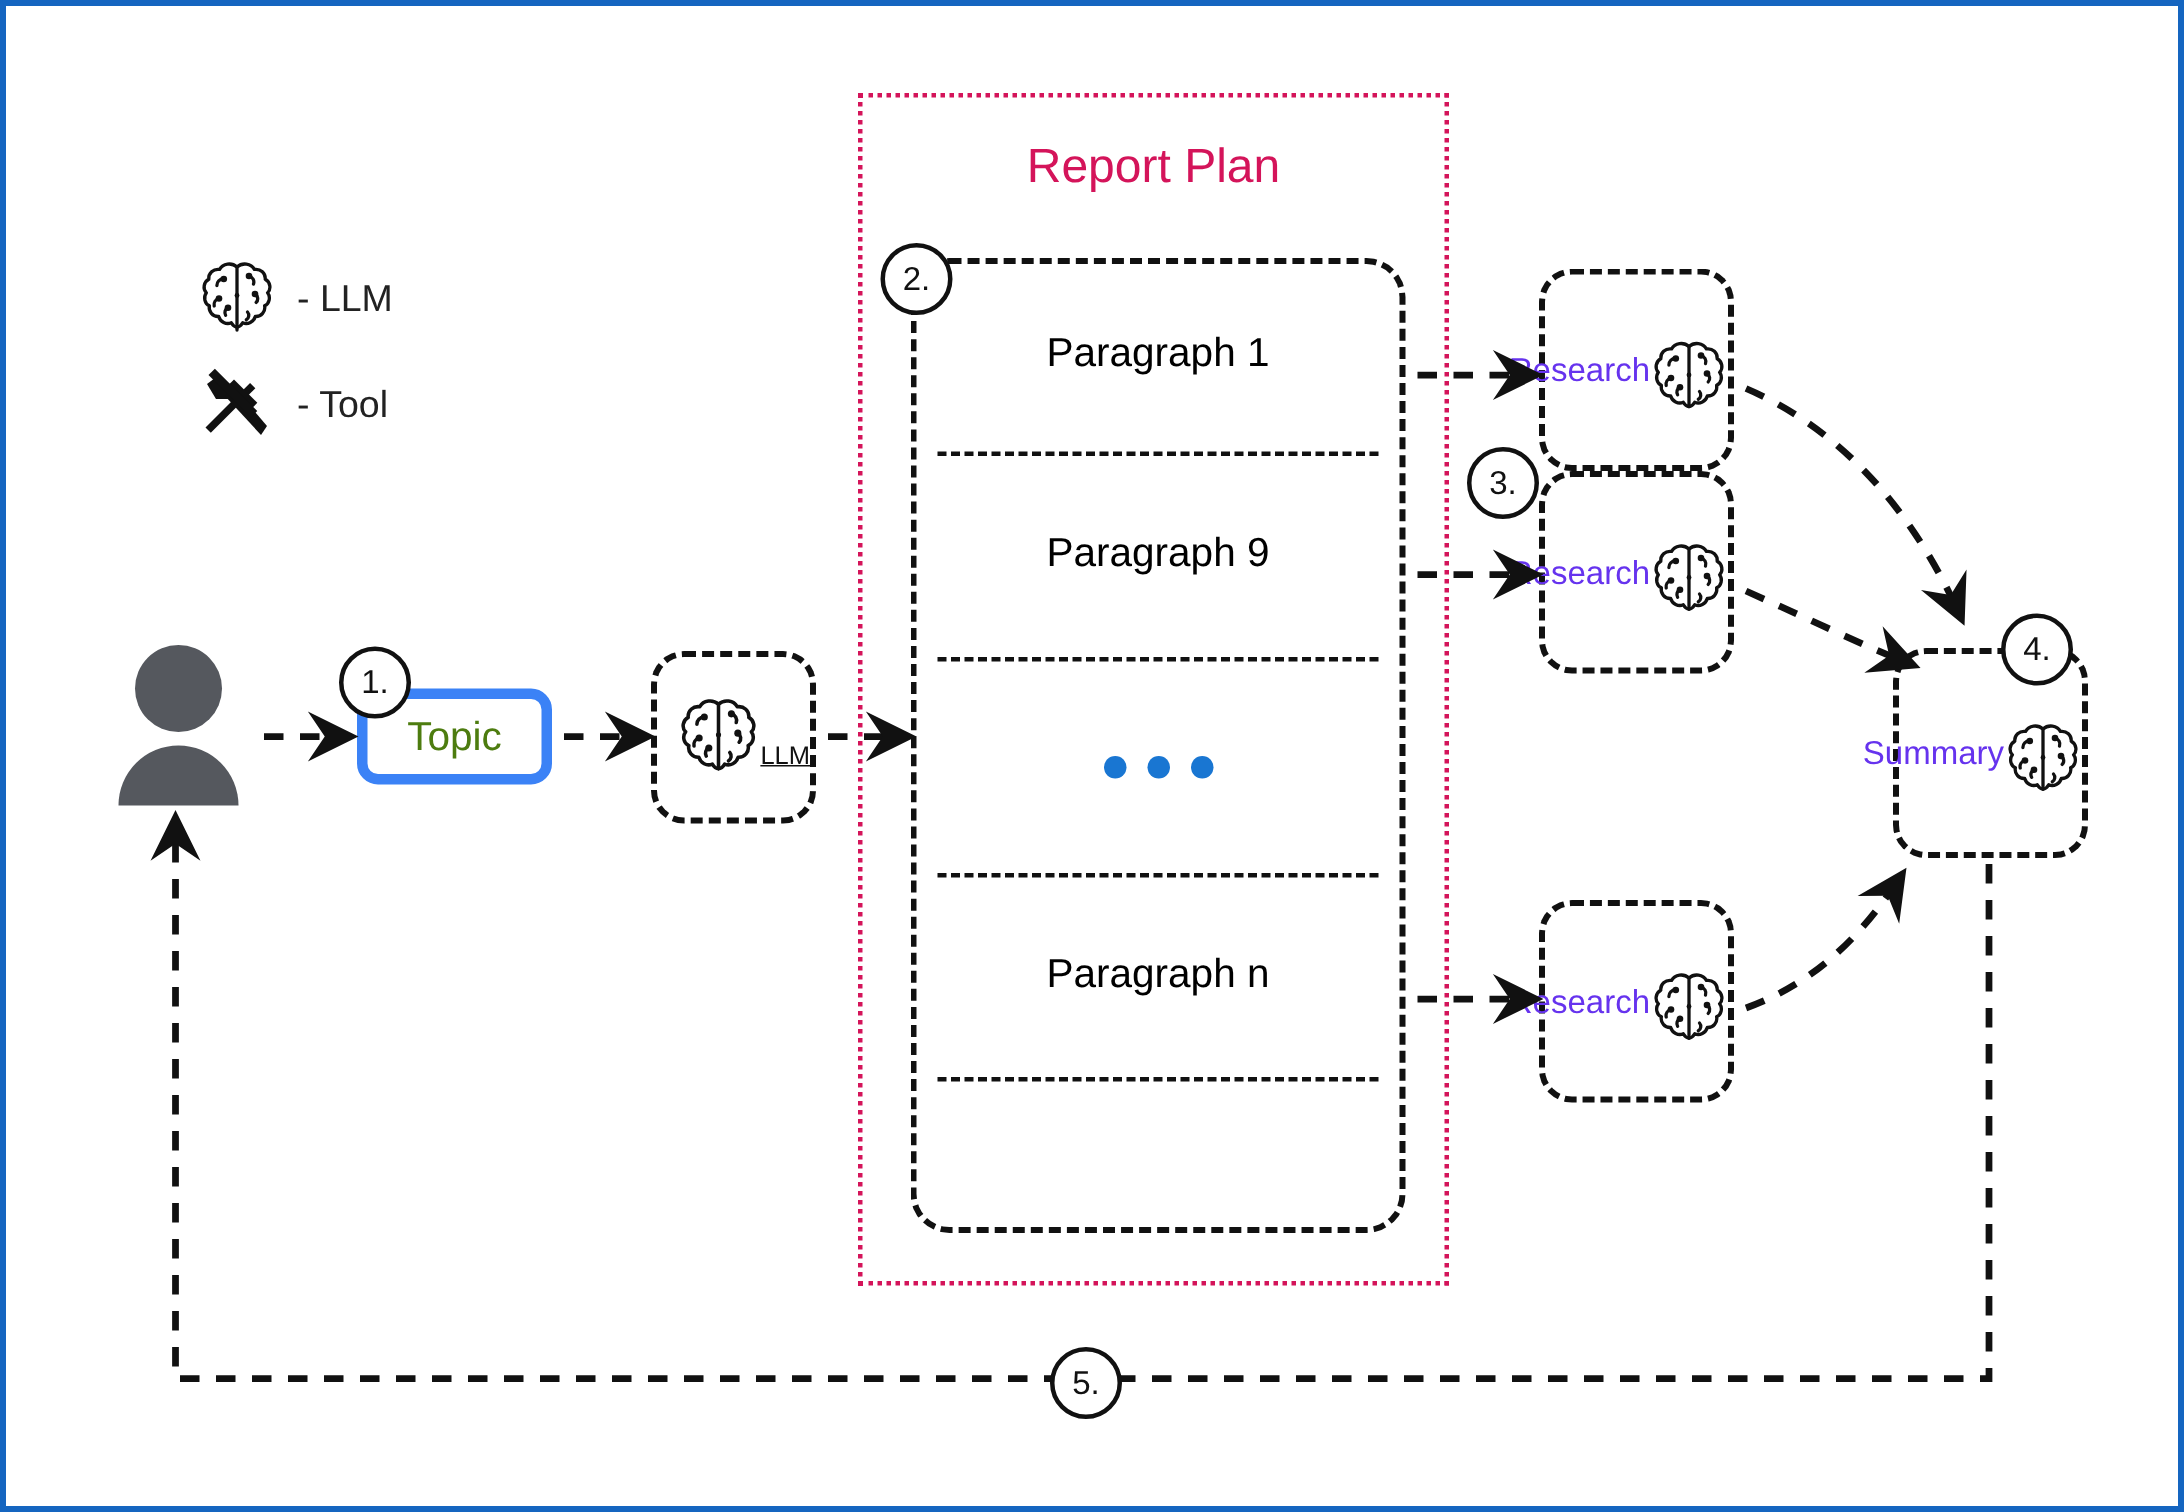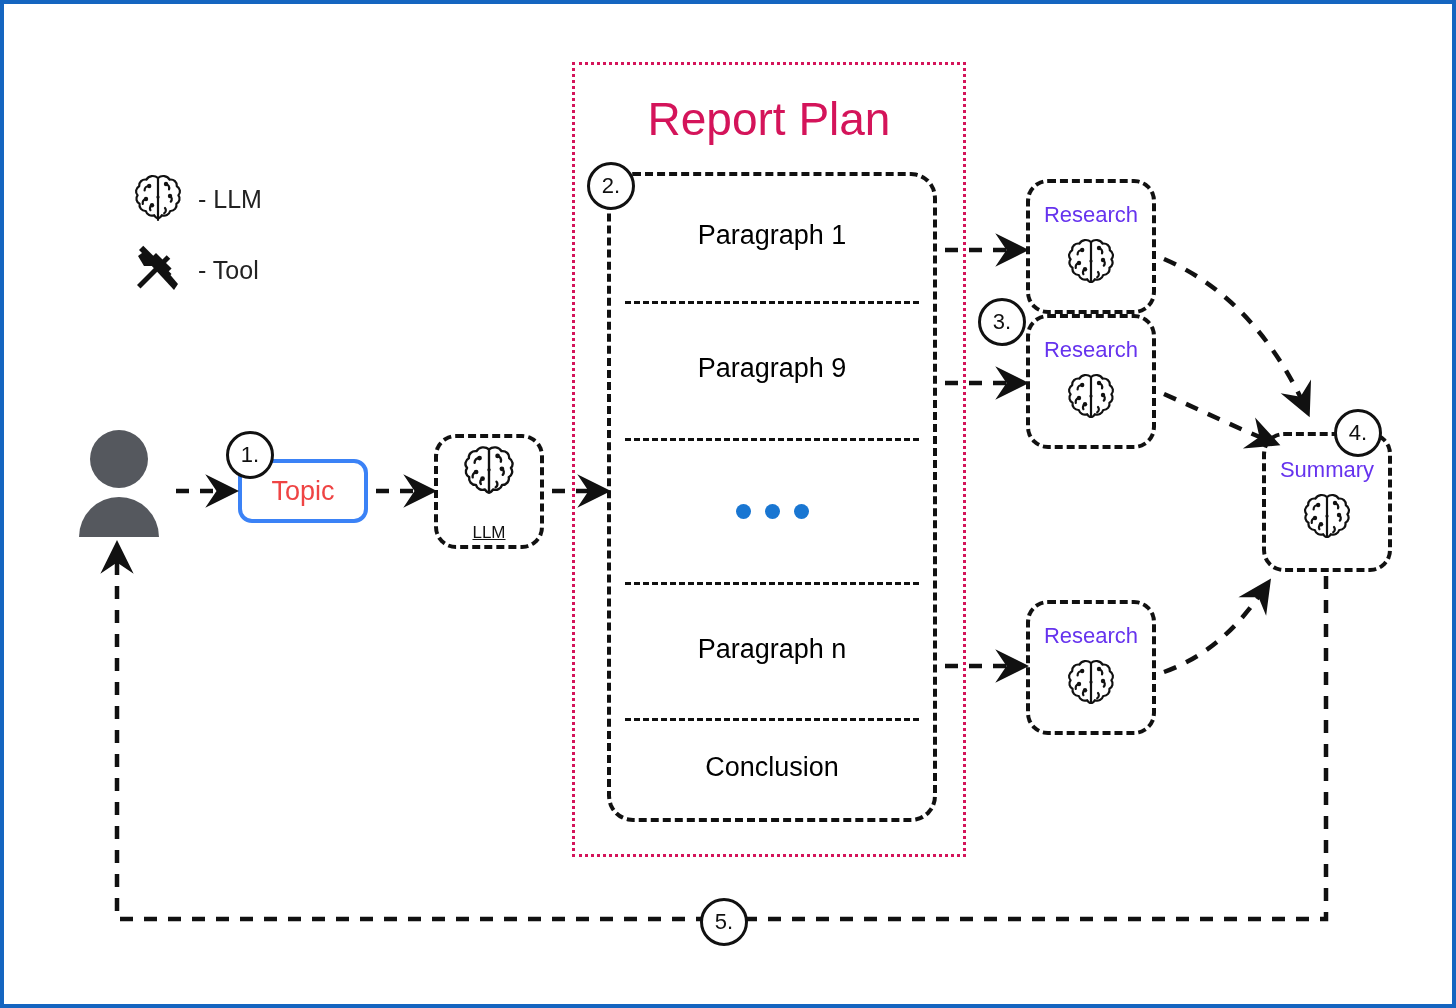--- a/index.html
+++ b/index.html
@@ -22,51 +22,51 @@
   
   .legend-row{position:absolute;display:flex;align-items:center;gap:14px;}
   .legend-label{font-size:25px;color:#222;}
   
   #report-plan{
     position:absolute;left:568px;top:58px;width:394px;height:795px;
     border:3px dotted #D4145A;box-sizing:border-box;
   }
   #report-plan-title{
     position:absolute;left:568px;top:88px;width:394px;text-align:center;
-    font-size:46px;color:#D4145A;
+    font-size:32px;color:#D4145A;
   }
   
   #plan-box{
     position:absolute;left:603px;top:168px;width:330px;height:650px;
     border:4px dashed #111;border-radius:26px;box-sizing:border-box;
   }
   .plan-row{
     position:absolute;left:0;width:330px;text-align:center;
     font-size:27px;color:#000000;
   }
   .plan-divider{
     position:absolute;left:18px;width:294px;height:0;
     border-top:3px dashed #111;
   }
   .dots{position:absolute;left:0;width:330px;display:flex;justify-content:center;gap:14px;}
   .dot{width:15px;height:15px;border-radius:50%;background:#1976D2;}
   
   .node{
     position:absolute;border:4px dashed #111;border-radius:22px;
     box-sizing:border-box;background:transparent;
-    display:flex;flex-direction:column;align-items:center;justify-content:center;
+    display:flex;flex-direction:row;align-items:center;justify-content:flex-end;
   }
   .node-title{font-size:22px;color:#6633EE;line-height:1;}
   .node-sub{font-size:17px;color:#111;line-height:1;}
   
   #topic-box{
     position:absolute;left:234px;top:455px;width:130px;height:64px;
-    border:4px solid #3b82f6;border-radius:14px;box-sizing:border-box;
+    border:7px solid #3b82f6;border-radius:14px;box-sizing:border-box;
     display:flex;align-items:center;justify-content:center;
-    font-size:27px;color:#ef4444;
+    font-size:27px;color:#4d7c0f;
   }
   
   .badge{
     position:absolute;width:42px;height:42px;border-radius:50%;
     border:3px solid #111;background:#fff;
     display:flex;align-items:center;justify-content:center;
     font-size:22px;color:#111;z-index:30;
   }
   
   #user-icon{position:absolute;left:72px;top:425px;width:86px;height:110px;}
@@ -169,21 +169,20 @@
   <div class="plan-row" style="left:603px;top:349px;">Paragraph 9</div>
   <div class="plan-divider" style="left:621px;top:434px;"></div>
   <div class="dots" style="left:603px;top:500px;">
     <span class="dot"></span>
     <span class="dot"></span>
     <span class="dot"></span>
   </div>
   <div class="plan-divider" style="left:621px;top:578px;"></div>
   <div class="plan-row" style="left:603px;top:630px;">Paragraph n</div>
   <div class="plan-divider" style="left:621px;top:714px;"></div>
-  <div class="plan-row" style="left:603px;top:748px;">Conclusion</div>
 
   <div class="node" style="left:1022px;top:175px;width:130px;height:135px;">
     <span class="node-title">Research</span>
     <span style="margin-top:10px;">
       <svg width="52" height="54" viewBox="0 0 52 54">
         <g fill="none" stroke="#111" stroke-width="2.2" stroke-linecap="round" stroke-linejoin="round">
           <path d="M26 6c-3.6-3.2-9.4-2.4-11.6 1.6-4.2-.6-7.6 2.6-7.2 6.6-3.4 1.8-4.2 6.4-1.6 9-2.2 2.8-1.2 7.2 2 8.6-.8 3.8 2.2 7.4 6.2 7.2 1 3.6 5 5.6 8.4 4.2 1 1.8 2.6 2.8 3.8 2.8"></path>
           <path d="M26 6c3.6-3.2 9.4-2.4 11.6 1.6 4.2-.6 7.6 2.6 7.2 6.6 3.4 1.8 4.2 6.4 1.6 9 2.2 2.8 1.2 7.2-2 8.6.8 3.8-2.2 7.4-6.2 7.2-1 3.6-5 5.6-8.4 4.2-1 1.8-2.6 2.8-3.8 2.8"></path>
           <path d="M26 6v40"></path>
             <path d="M17 14c-2.6 0-4.4 2-4.4 4.4"></path>

